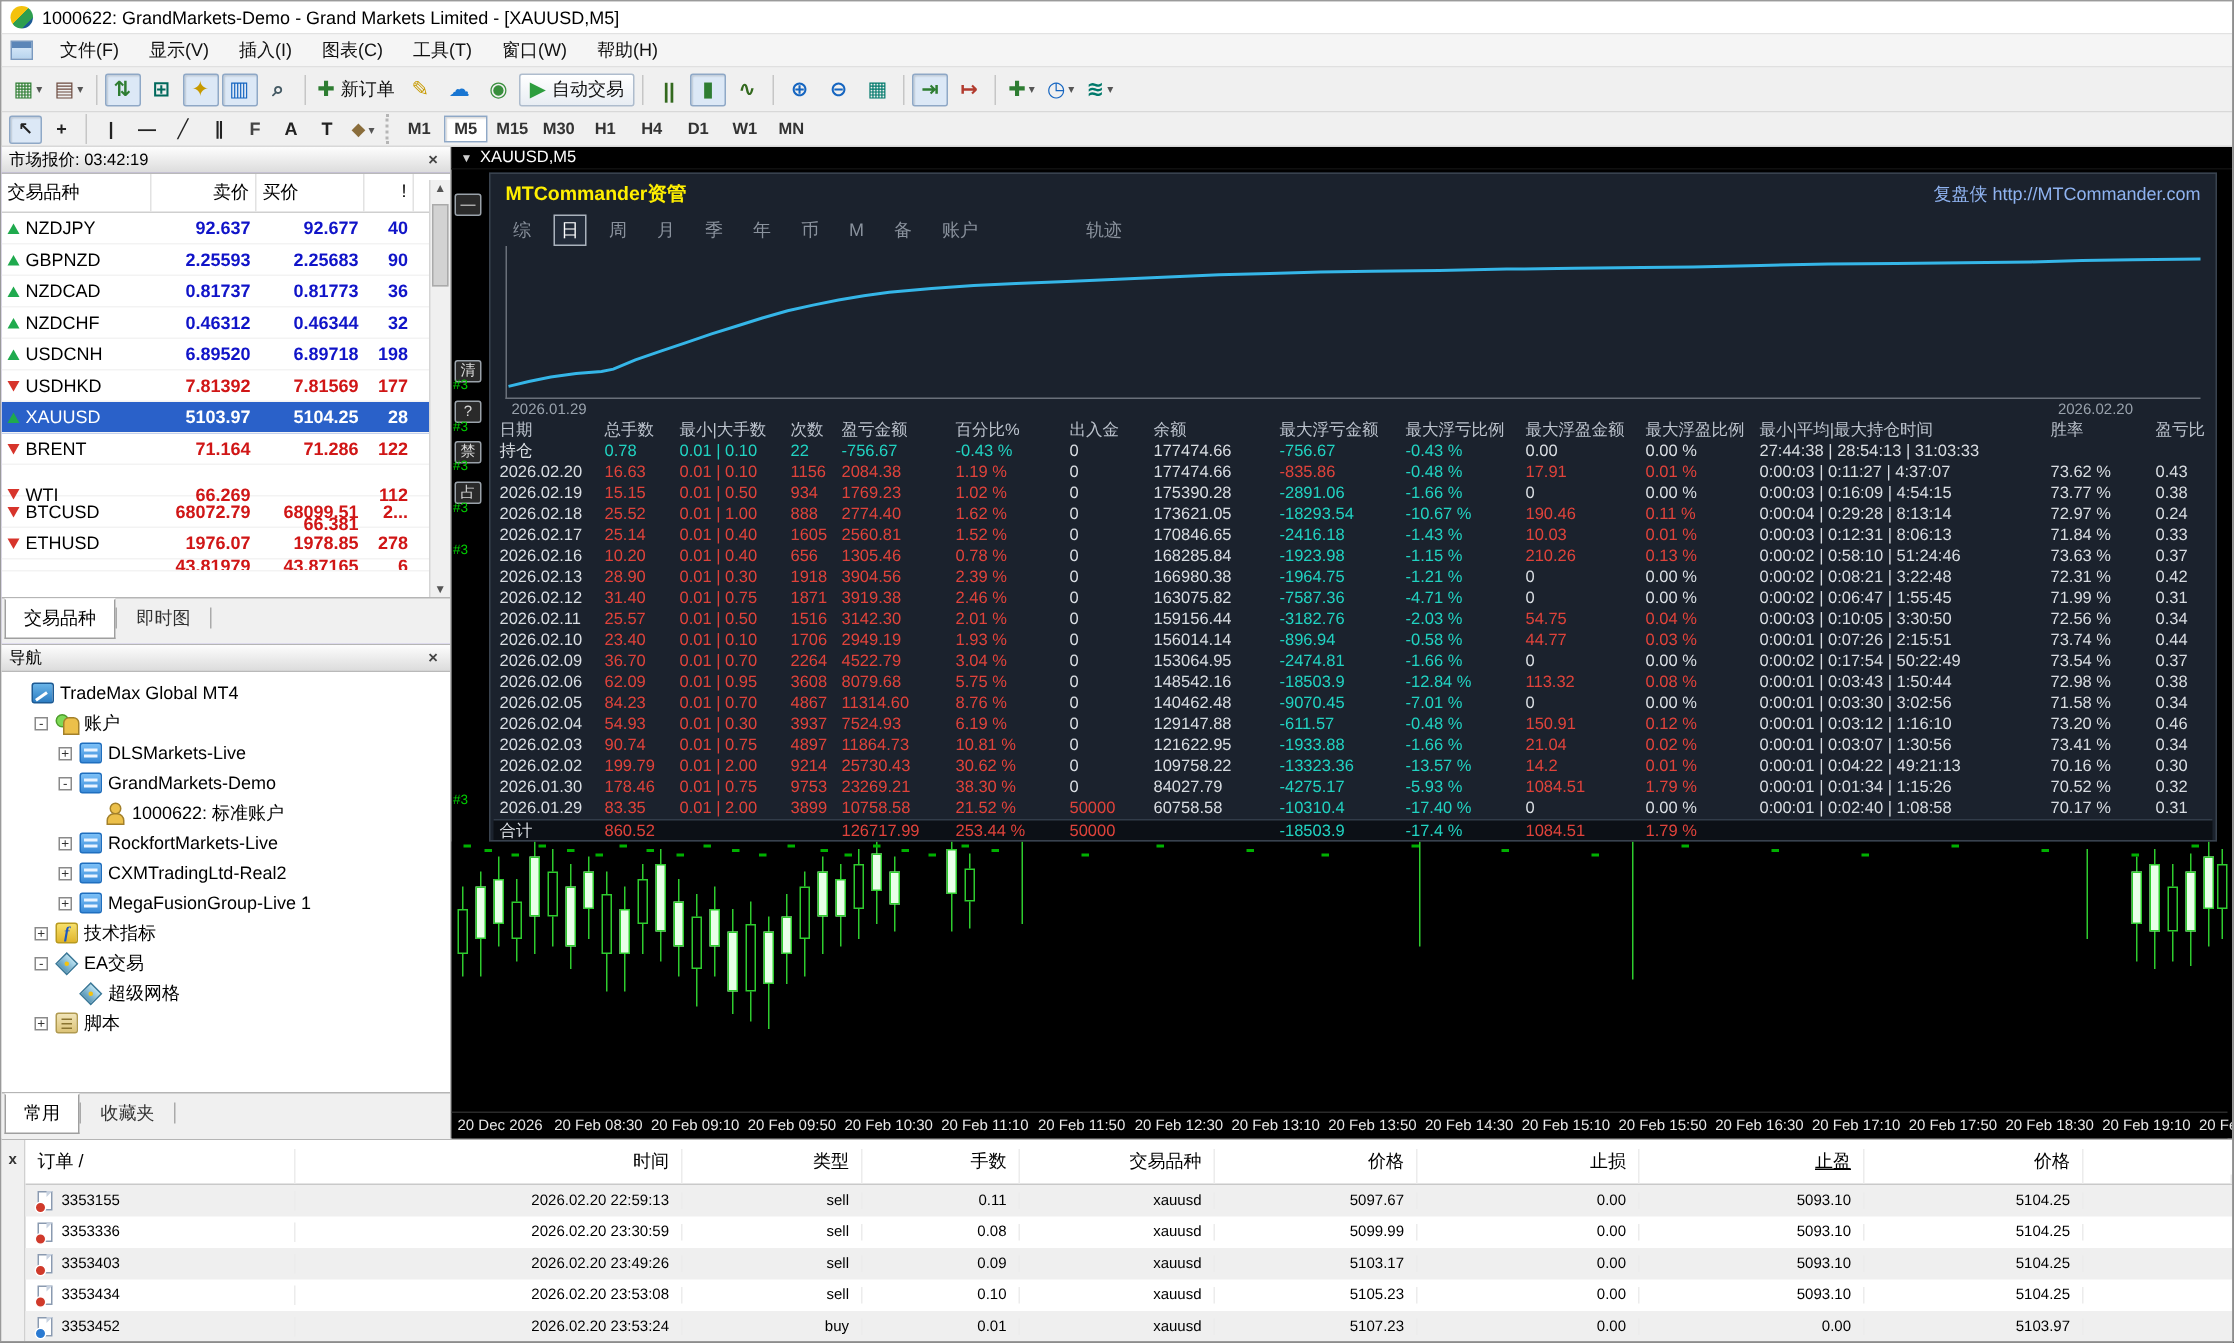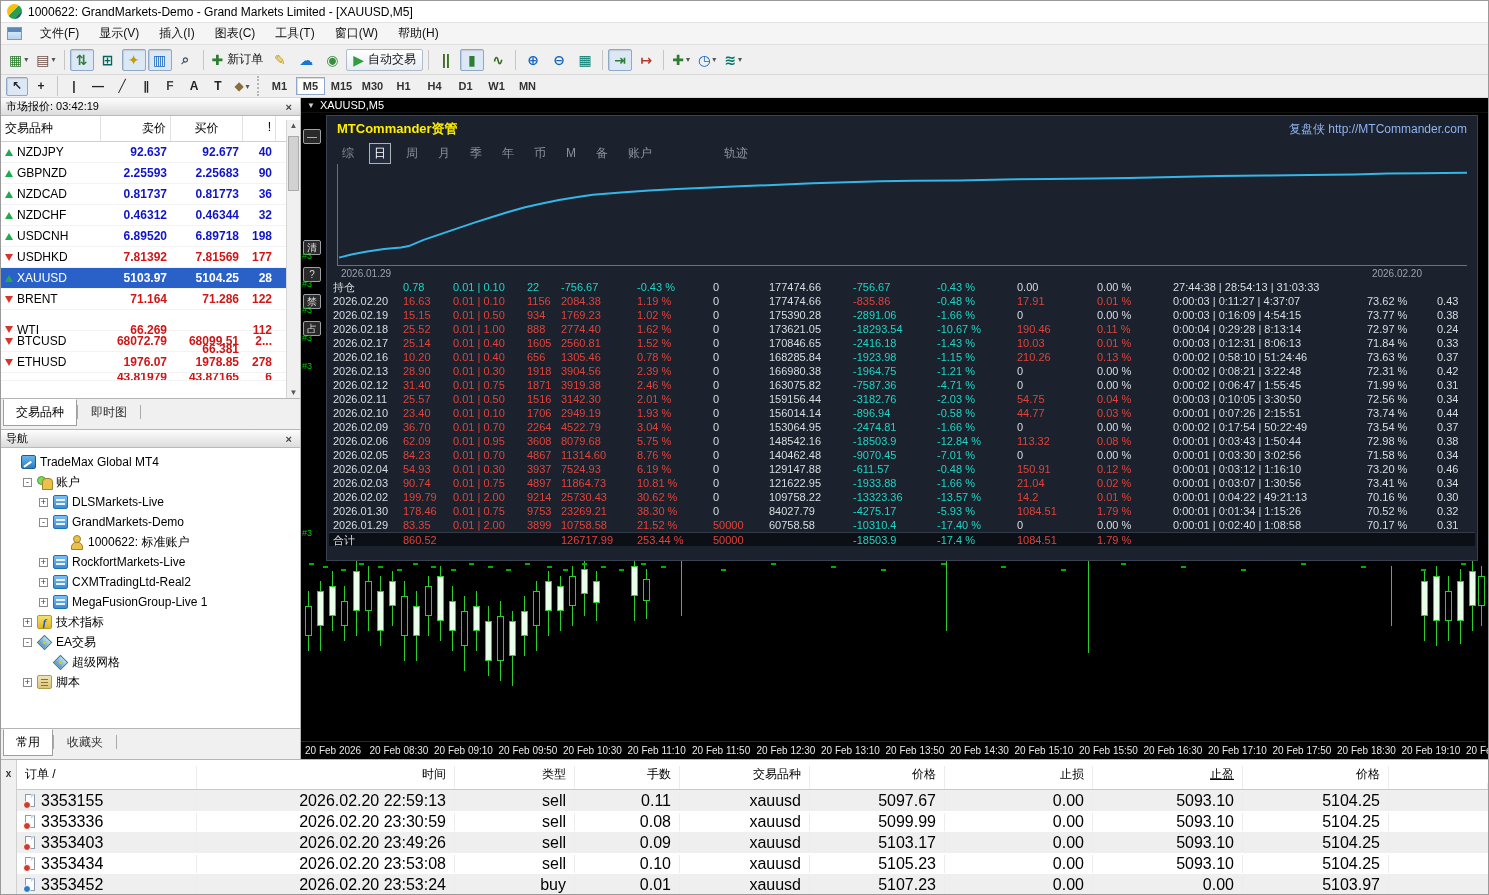--- a/index.html
+++ b/index.html
@@ -119,21 +119,21 @@
   .tl-label{position:absolute;top:3px;font-size:10px;color:#e8e8e8;white-space:nowrap;}
 
   
   .orders{height:137px;background:#fff;border-top:1px solid #b5b5b5;display:flex;}
   .orders-edge{width:16px;background:#f0f0f0;border-right:1px solid #d0d0d0;font-size:10px;font-weight:bold;color:#333;text-align:center;padding-top:8px;}
   .orders-main{flex:1;display:flex;flex-direction:column;}
   .ord-grid{display:grid;grid-template-columns:180px 258px 120px 105px 130px 135px 148px 150px 146px 1fr;}
   .ord-head{height:30px;align-items:end;border-bottom:1px solid #c9c9c9;background:#fff;}
   .ord-head div{font-size:12px;color:#000;padding:0 8px 6px 8px;border-right:1px solid #ececec;}
   .ord-row{height:21px;align-items:center;}
-  .ord-row div{font-size:16px;color:#000;padding:0 8px;border-right:1px solid #ececec;white-space:nowrap;}
+  .ord-row div{font-size:10px;color:#000;padding:0 8px;border-right:1px solid #ececec;white-space:nowrap;}
   .ord-row.odd{background:#efefef;}
   .num-r{text-align:right;}
   .tp-col{text-decoration:underline;}
   .doc{width:10px;height:13px;background:#fff;border:1px solid #8a9ab0;display:inline-block;position:relative;margin-right:6px;flex:none;}
   .doc::before{content:"";position:absolute;right:-1px;top:-1px;border-left:4px solid #c8d2e0;border-bottom:4px solid transparent;}
   .doc::after{content:"";position:absolute;left:-3px;bottom:-3px;width:6px;height:6px;border-radius:50%;border:1px solid #fff;}
   .doc.sell::after{background:#d03a2b;}
   .doc.buy::after{background:#2a7ad2;}
   .ord-id{display:flex;align-items:center;}
 </style>
@@ -297,21 +297,21 @@
     <div class="left-col">
 
       <div class="mw">
         <div class="panel-title">
           <span>市场报价: 03:42:19</span>
           <span class="x">×</span>
         </div>
         <div class="mw-grid mw-head" id="mw-head">
             <div>交易品种</div>
             <div style="text-align: right;">卖价</div>
-            <div style="text-align: center;">买价</div>
+            <div style="text-align: left;">买价</div>
             <div style="text-align: right;">!</div>
           </div>
         <div class="mw-rows" id="mw-rows">
             <div class="mw-grid mw-row">
               <div class="sym">
                 <span class="arr up"></span>
                 <span>NZDJPY</span>
               </div>
               <div class="num" style="color: rgb(16, 20, 200);">92.637</div>
               <div class="num" style="color: rgb(16, 20, 200);">92.677</div>
@@ -542,20 +542,37 @@
               <span class="mtc-tab spaced">轨迹</span>
             </div>
           <div class="curve-wrap">
             <svg id="curve-svg" width="1130" height="100" viewBox="0 0 1130 100">
                 <polyline points="1.0,93.6 14.5,90.3 29.2,87.4 46.1,85.0 63.0,83.6 70.9,82.1 85.6,75.9 102.5,70.1 119.4,64.4 136.4,58.6 153.3,53.3 170.2,48.0 187.1,43.2 204.0,39.4 221.0,36.0 237.9,33.2 254.8,30.8 283.0,28.4 311.2,26.4 339.4,25.0 373.2,23.6 407.1,22.1 440.9,20.7 474.8,19.2 508.6,18.3 542.4,17.3 576.3,16.8 621.4,16.4 666.5,15.4 711.6,14.9 756.8,14.4 790.6,14.0 835.7,13.0 880.8,12.0 926.0,11.6 971.1,11.1 1016.2,10.6 1050.0,9.6 1083.9,9.2 1129.0,8.7" fill="none" stroke="#35b6e8" stroke-width="2"></polyline>
               </svg>
           </div>
           <span class="curve-label" style="left:14px;">2026.01.29</span>
           <span class="curve-label" style="right:55px;">2026.02.20</span>
           <div class="mtc-table" id="mtc-table">
+              <div class="mtc-row">
+                <div class="c-g">日期</div>
+                <div class="c-g">总手数</div>
+                <div class="c-g">最小|大手数</div>
+                <div class="c-g">次数</div>
+                <div class="c-g">盈亏金额</div>
+                <div class="c-g">百分比%</div>
+                <div class="c-g">出入金</div>
+                <div class="c-g">余额</div>
+                <div class="c-g">最大浮亏金额</div>
+                <div class="c-g">最大浮亏比例</div>
+                <div class="c-g">最大浮盈金额</div>
+                <div class="c-g">最大浮盈比例</div>
+                <div class="c-g">最小|平均|最大持仓时间</div>
+                <div class="c-g">胜率</div>
+                <div class="c-g">盈亏比</div>
+              </div>
               <div class="mtc-row">
                 <div class="c-d">持仓</div>
                 <div class="c-t">0.78</div>
                 <div class="c-t">0.01 | 0.10</div>
                 <div class="c-t">22</div>
                 <div class="c-t">-756.67</div>
                 <div class="c-t">-0.43 %</div>
                 <div class="c-w">0</div>
                 <div class="c-w">177474.66</div>
                 <div class="c-t">-756.67</div>
@@ -1041,21 +1058,21 @@
             <div class="tickmark" style="left: 760px; top: 8px;"></div>
             <div class="tickmark" style="left: 820px; top: 2px;"></div>
             <div class="tickmark" style="left: 880px; top: 5px;"></div>
             <div class="tickmark" style="left: 940px; top: 8px;"></div>
             <div class="tickmark" style="left: 1000px; top: 2px;"></div>
             <div class="tickmark" style="left: 1060px; top: 5px;"></div>
             <div class="tickmark" style="left: 1120px; top: 8px;"></div>
             <div class="tickmark" style="left: 1160px; top: 2px;"></div>
           </div>
         <div class="timeline" id="timeline">
-            <span class="tl-label" style="left: 4px;">20 Feb 2026</span>
+            <span class="tl-label" style="left: 4px;">20 Dec 2026</span>
             <span class="tl-label" style="left: 68.5px;">20 Feb 08:30</span>
             <span class="tl-label" style="left: 133px;">20 Feb 09:10</span>
             <span class="tl-label" style="left: 197.5px;">20 Feb 09:50</span>
             <span class="tl-label" style="left: 262px;">20 Feb 10:30</span>
             <span class="tl-label" style="left: 326.5px;">20 Feb 11:10</span>
             <span class="tl-label" style="left: 391px;">20 Feb 11:50</span>
             <span class="tl-label" style="left: 455.5px;">20 Feb 12:30</span>
             <span class="tl-label" style="left: 520px;">20 Feb 13:10</span>
             <span class="tl-label" style="left: 584.5px;">20 Feb 13:50</span>
             <span class="tl-label" style="left: 649px;">20 Feb 14:30</span>

